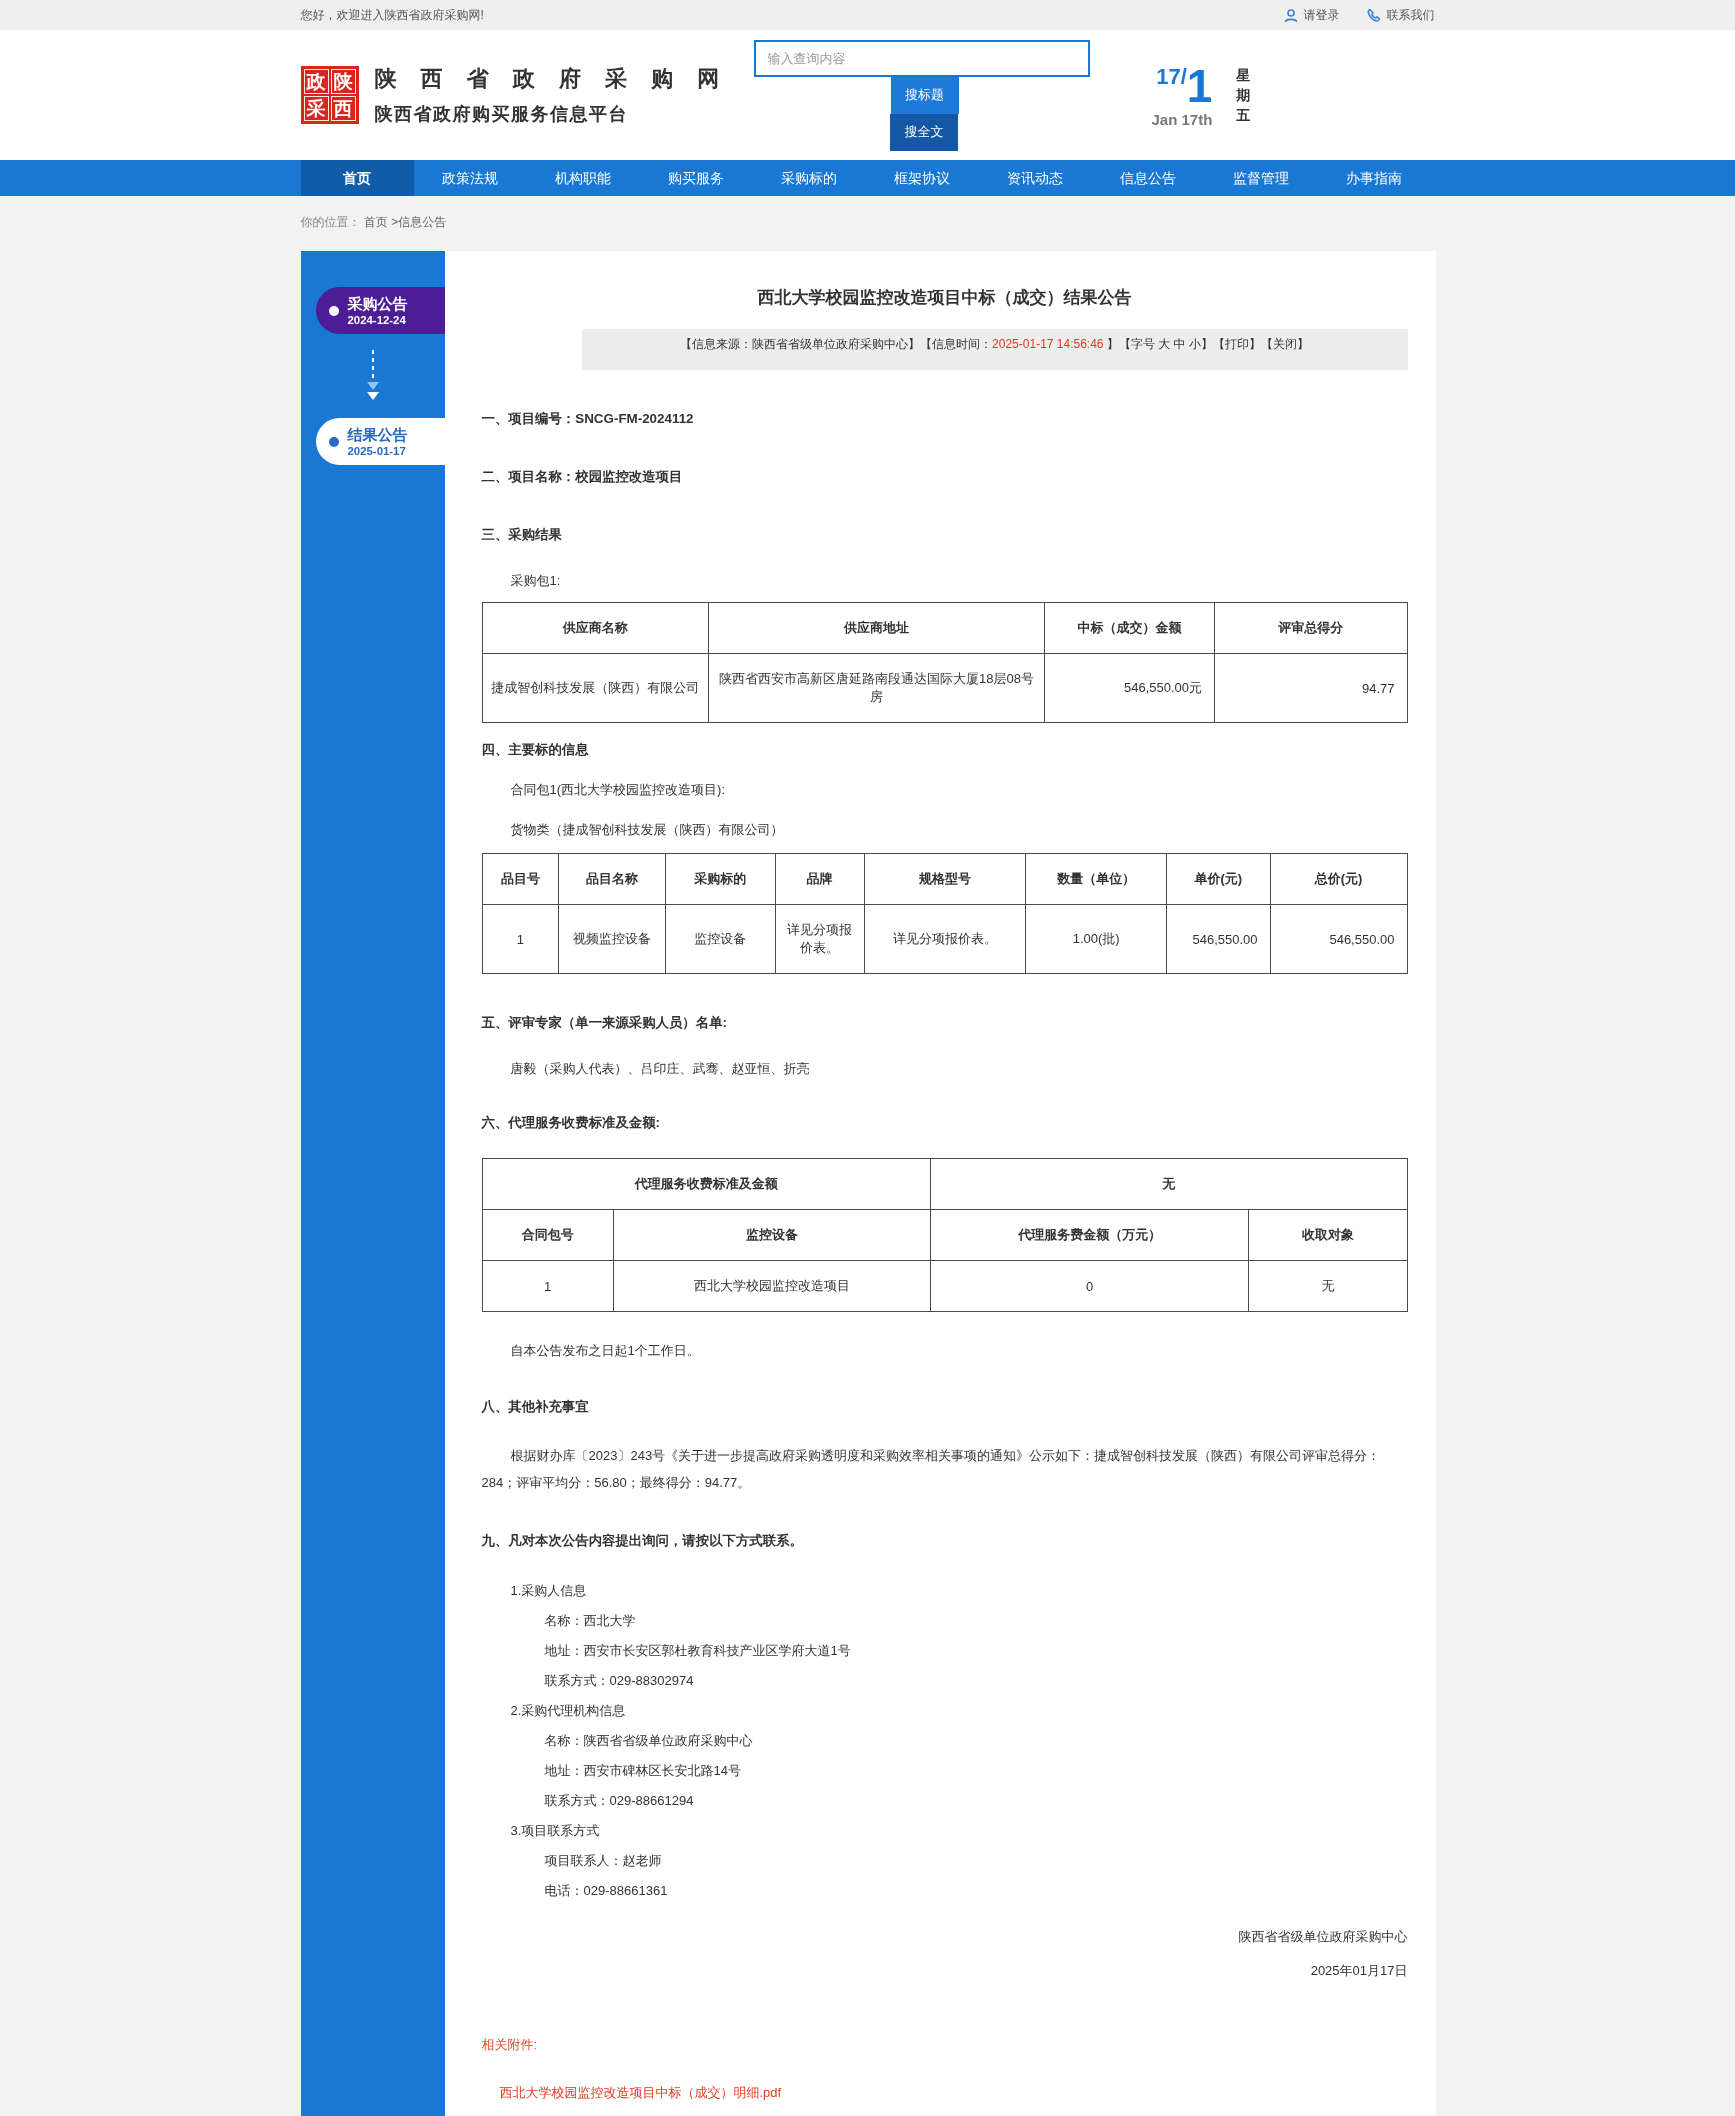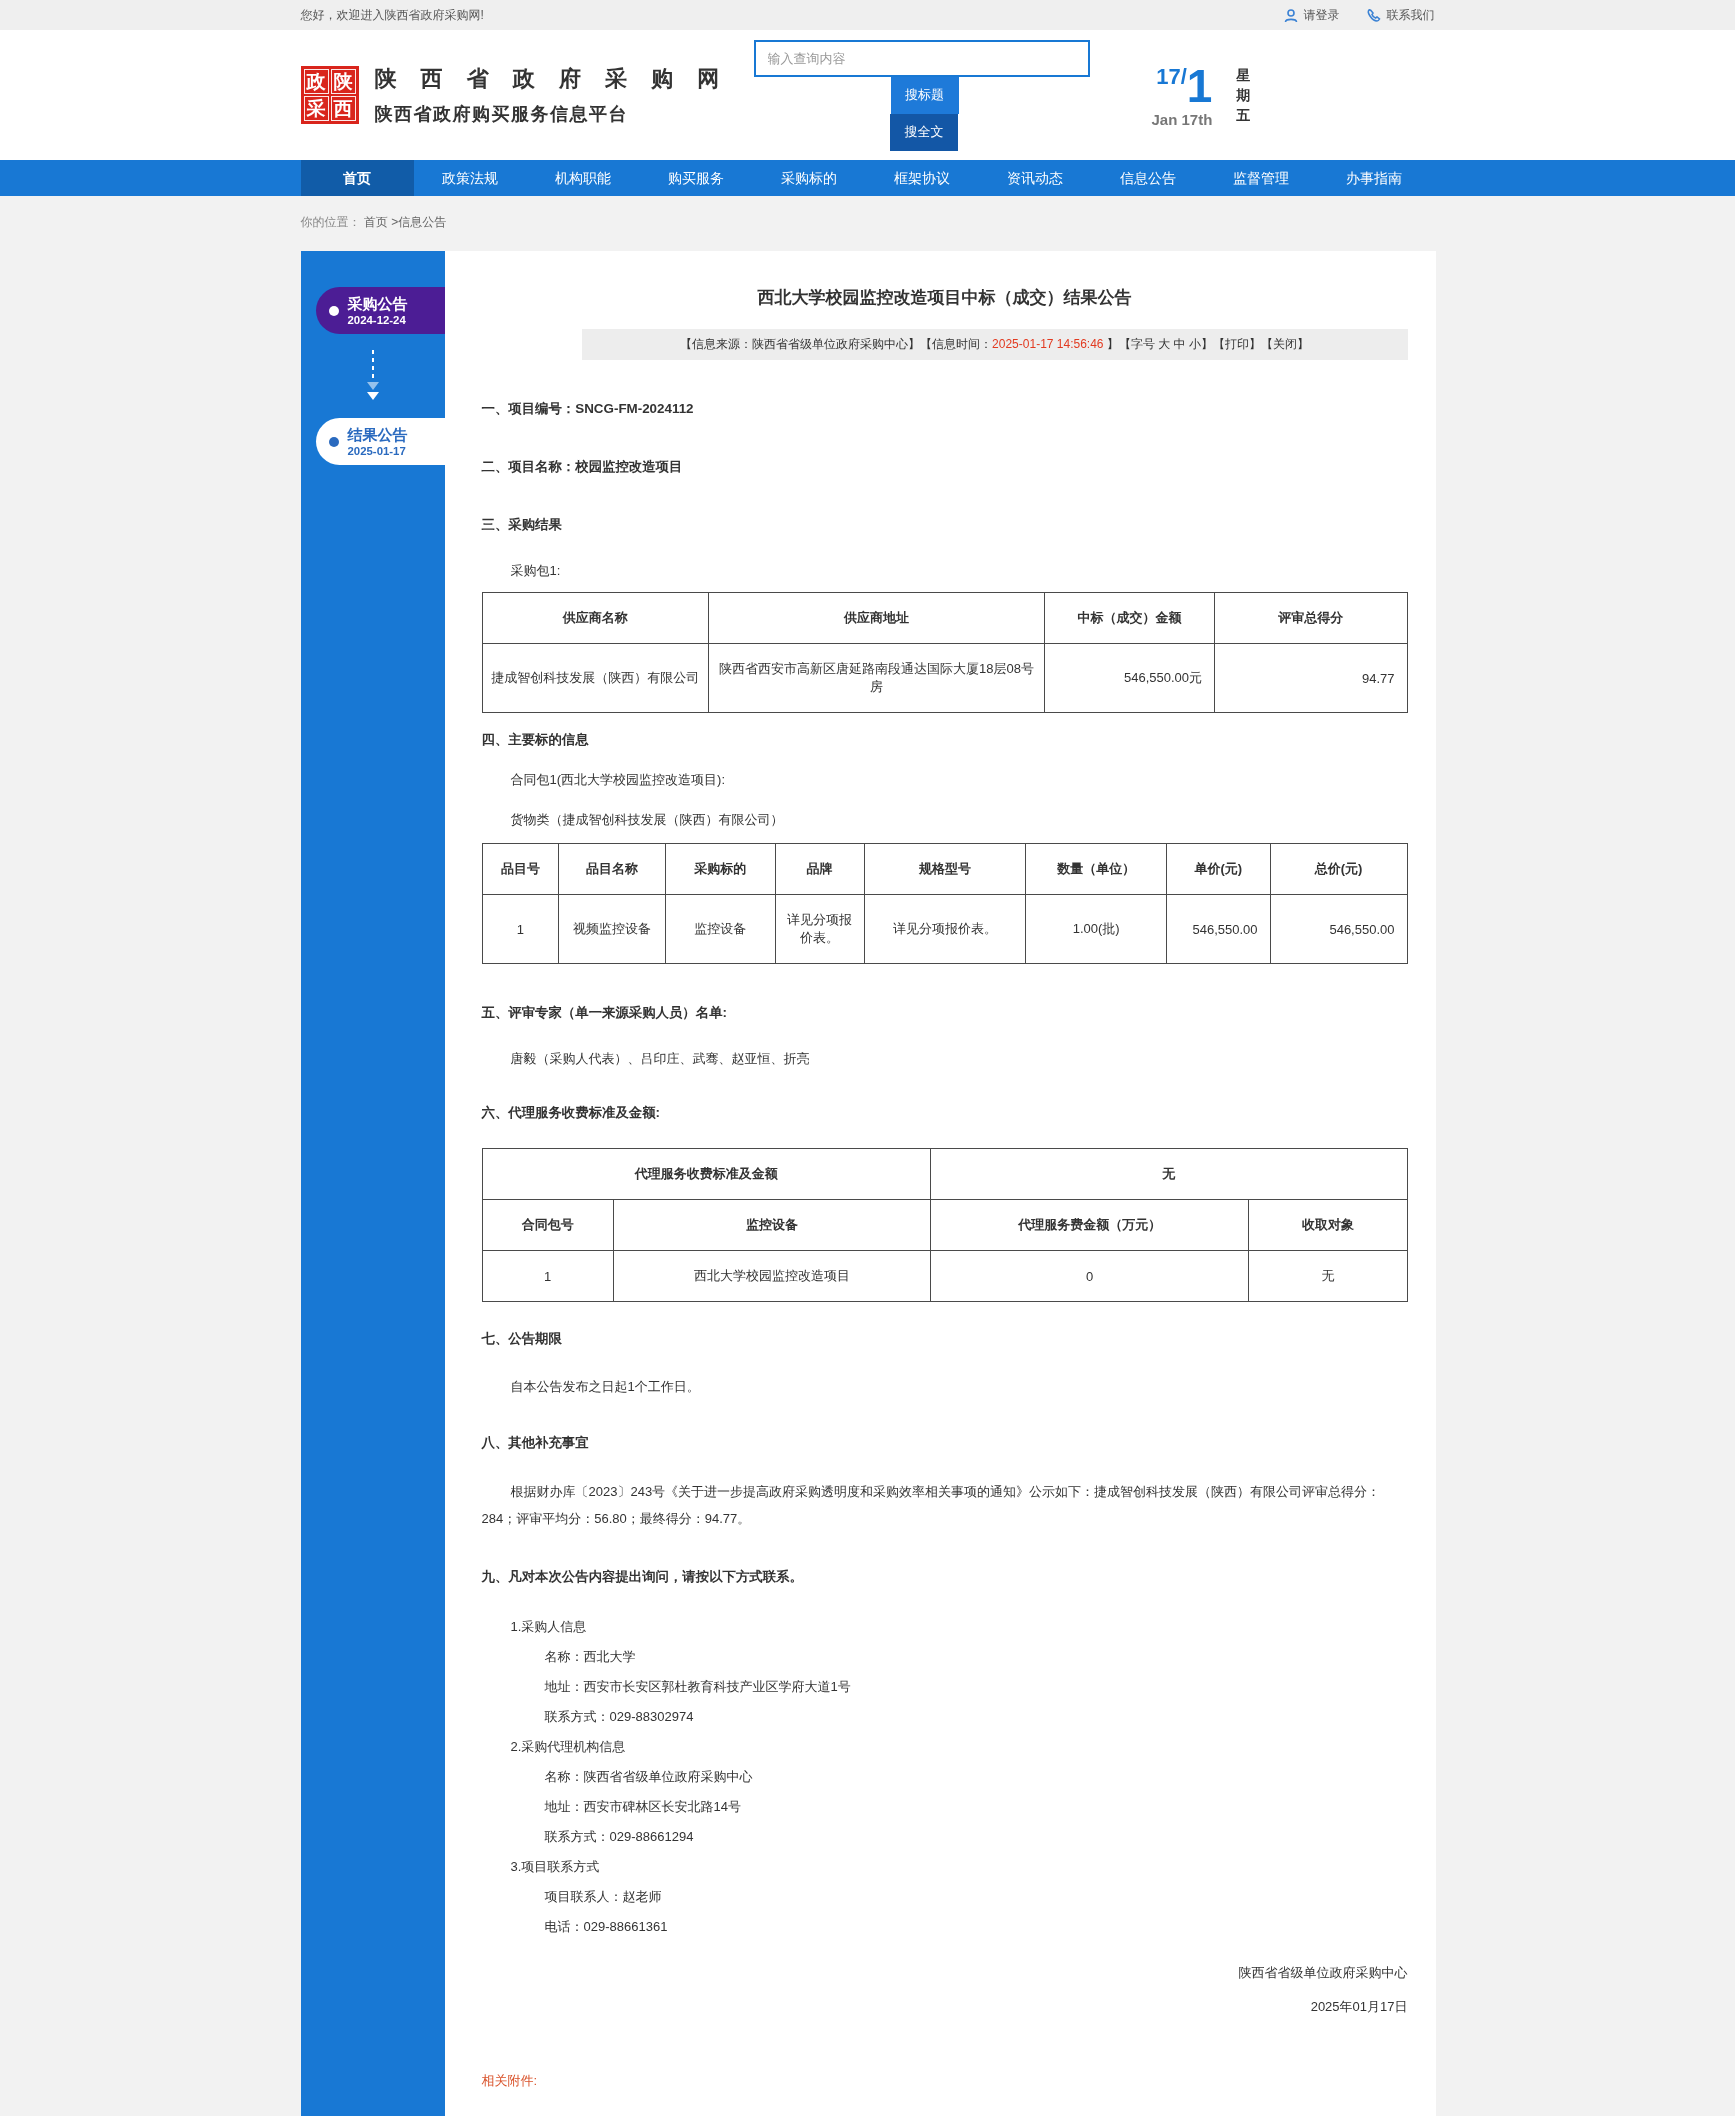--- a/index.html
+++ b/index.html
@@ -60,21 +60,21 @@
   .pill .t1 { font-size:15px; font-weight:bold; line-height:1.25; }
   .pill .t2 { font-size:11.4px; font-weight:bold; }
   .pill.first { background:#4c1d95; color:#fff; }
   .pill.first .dot { background:#fff; }
   .pill.second { background:#fff; color:#2a6abf; }
   .pill.second .dot { background:#2a6abf; }
   .tl-arrow { display:flex; justify-content:center; margin:14px 0 12px; }
 
   .content { flex:1; background:#fff; padding:0 28px 30px 37px; font-size:13px; }
   .art-title { font-size:17px; font-weight:bold; text-align:center; padding-top:35px; color:#333; }
-  .meta-bar { margin:20px 0 0 100px; width:826px; height:31px; line-height:31px; background:#ededed; text-align:center; font-size:12px; color:#333; }
+  .meta-bar { margin:20px 0 0 100px; width:826px; height:41px; line-height:31px; background:#ededed; text-align:center; font-size:12px; color:#333; }
   .meta-bar .red { color:#e23a20; }
   .meta-bar .ctl { cursor:pointer; }
   .sec-h { font-weight:bold; font-size:13.4px; }
   .ind1 { padding-left:29px; }
   .ind2 { padding-left:63px; }
 
   table { border-collapse:collapse; width:100%; table-layout:fixed; }
   th, td { border:1px solid #4a4a4a; font-size:13px; color:#333; padding:16px 6px; word-break:break-all; }
   th { font-weight:bold; }
   .t1 th { height:45px; } .t1 td { height:58px; }
@@ -300,21 +300,20 @@
       </tr>
       <tr>
         <td class="ctr">1</td>
         <td class="ctr">西北大学校园监控改造项目</td>
         <td class="ctr">0</td>
         <td class="ctr">无</td>
       </tr>
     </tbody>
       </table>
 
-    <div class="sec-h mt28">七、公告期限</div>
     <div class="ind1 mt30">自本公告发布之日起1个工作日。</div>
 
     <div class="sec-h mt38">八、其他补充事宜</div>
     <div class="para" style="text-indent:29px;">根据财办库〔2023〕243号《关于进一步提高政府采购透明度和采购效率相关事项的通知》公示如下：捷成智创科技发展（陕西）有限公司评审总得分：284；评审平均分：56.80；最终得分：94.77。</div>
 
     <div class="sec-h mt36">九、凡对本次公告内容提出询问，请按以下方式联系。</div>
 
     <div class="contact">
       <p class="ind1 first">1.采购人信息</p>
       <p class="ind2">名称：西北大学</p>

